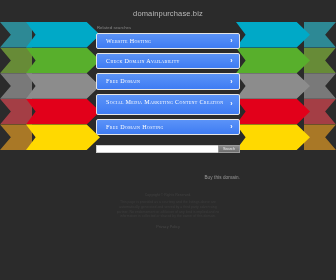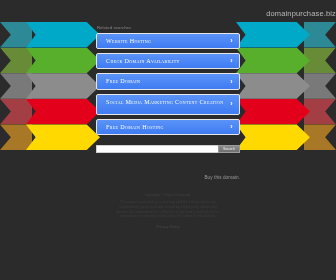--- a/index.html
+++ b/index.html
@@ -77,21 +77,20 @@
     text-align: center;
   }
 
   .domain-title {
     color: #b9b9b9;
     font-size: 7.5px;
     letter-spacing: .15px;
     padding-top: 9px;
     font-family: "Liberation Sans", sans-serif;
     white-space: nowrap;
-    text-align: right;
   }
 
   .related-label {
     color: #8a8a8a;
     font-size: 4.2px;
     text-align: left;
     margin: 7px 0 3px 97px;
     font-family: "Liberation Sans", sans-serif;
     letter-spacing: .1px;
   }

